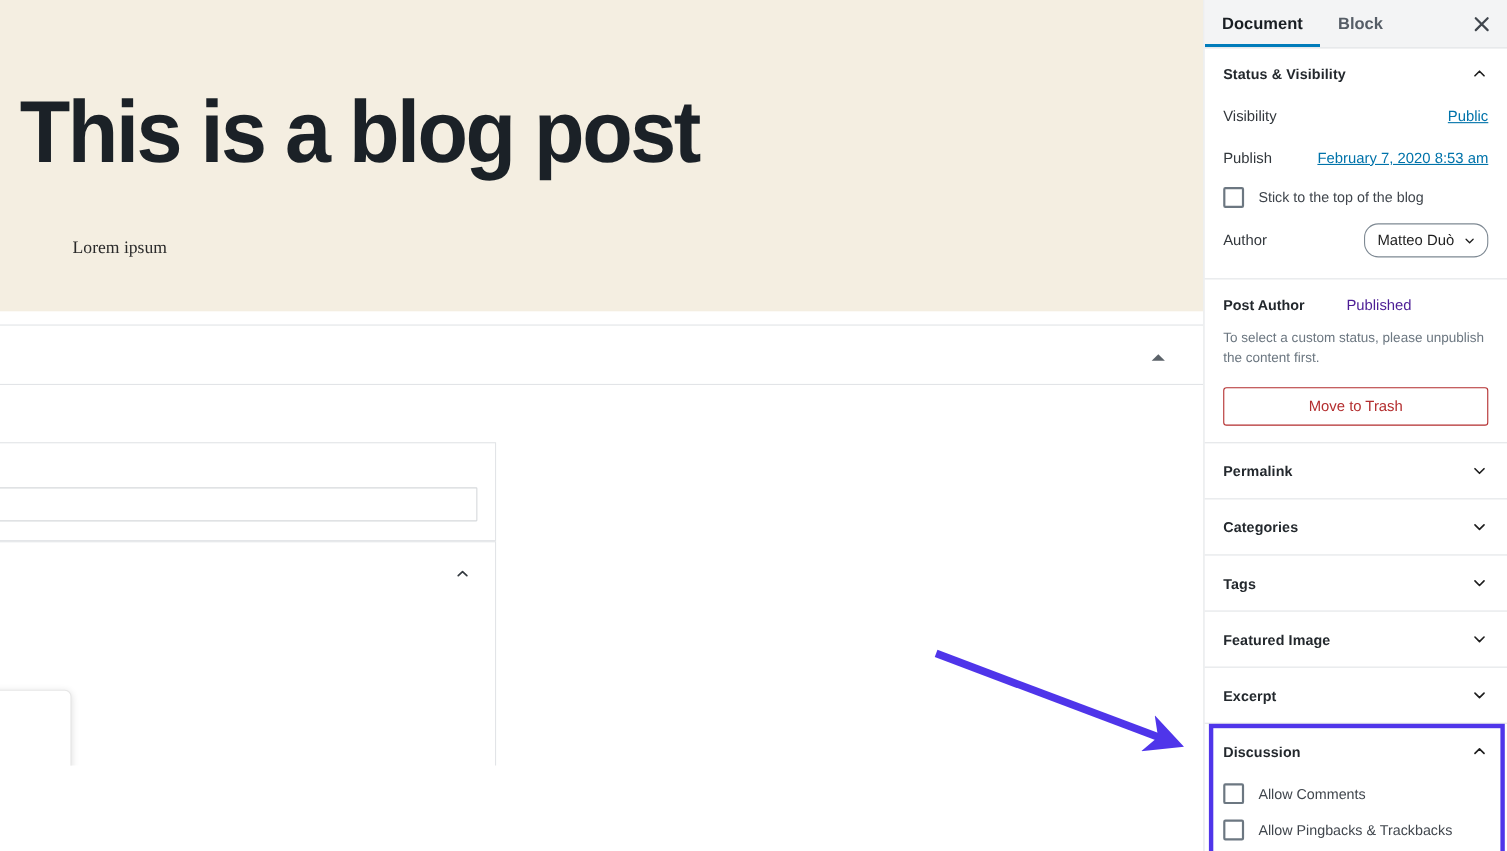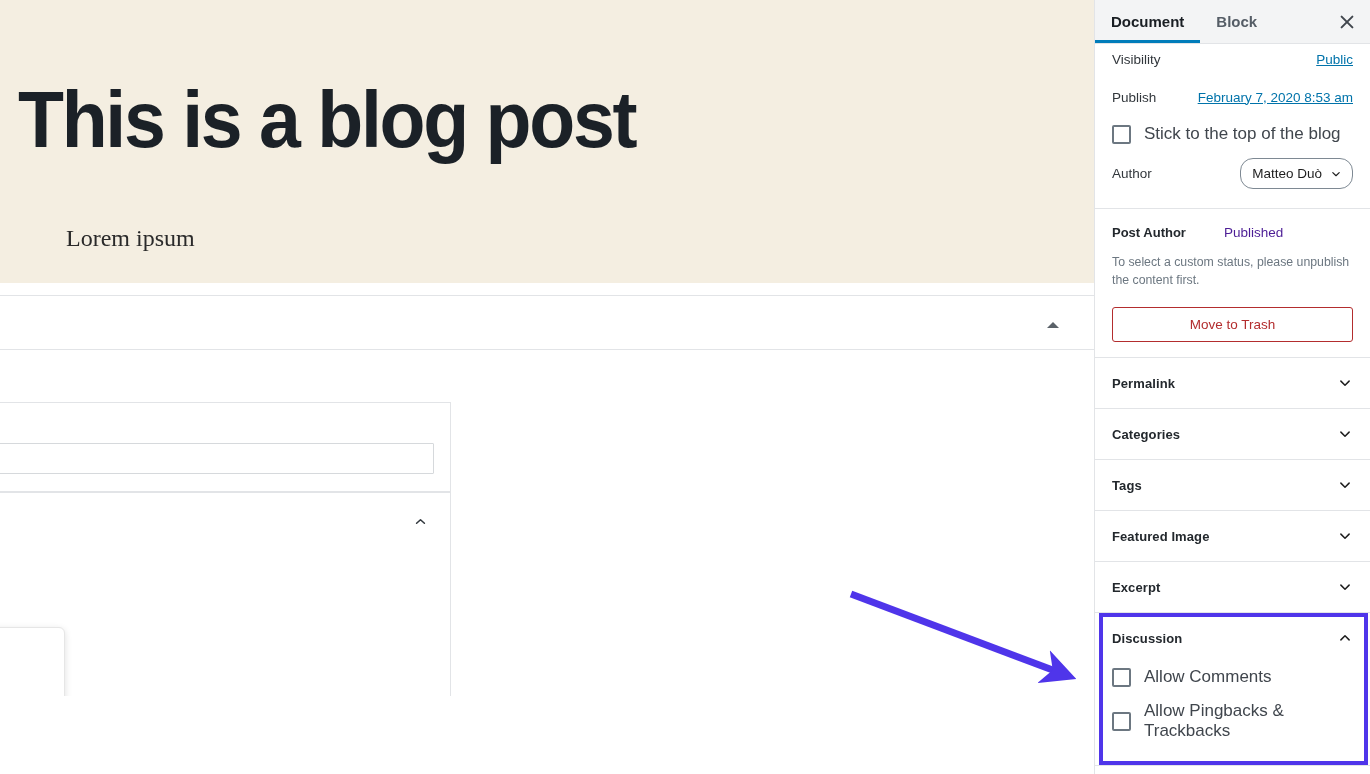--- a/index.html
+++ b/index.html
@@ -48,23 +48,23 @@
     font-weight: bold;
     letter-spacing: -2.4px;
     color: #1b2127;
     transform: scaleX(0.94);
     transform-origin: left top;
     white-space: nowrap;
   }
   .post-body {
     position: absolute;
     left: 66px;
-    top: 224px;
+    top: 212px;
     font-family: "Liberation Serif", serif;
-    font-size: 24px;
+    font-size: 16px;
     line-height: 28px;
     color: #2a2a2a;
     white-space: nowrap;
   }
 
   
   .band-divider {
     position: absolute;
     left: 0;
     width: 1094px;
@@ -222,21 +222,21 @@
     width: 19px; height: 19px;
     border: 2px solid #6c7781;
     border-radius: 2px;
     background: #fff;
     box-sizing: border-box;
     flex: none;
     cursor: pointer;
   }
   .cb-label {
     margin-left: 13px;
-    font-size: 17px;
+    font-size: 13px;
     color: #40464d;
   }
 
   .select-box {
     display: inline-flex;
     align-items: center;
     gap: 7px;
     border: 1px solid #7e8993;
     border-radius: 13px;
     padding: 6px 9px 6px 11px;
@@ -345,20 +345,26 @@
       <button class="tab active">Document</button>
       <button class="tab">Block</button>
       <div class="tab-close">
         <svg width="14" height="14" viewBox="0 0 14 14">
           <path d="M1.6 1.6 L12.4 12.4 M12.4 1.6 L1.6 12.4" stroke="#40464d" stroke-width="2" stroke-linecap="round"></path>
         </svg>
       </div>
     </div>
 
     <div class="panel">
+      <div class="panel-header">
+        <span class="panel-title">Status &amp; Visibility</span>
+        <svg class="chev" viewBox="0 0 24 24" fill="none">
+          <path d="M6.5 14.5L12 9L17.5 14.5" stroke="#1e1e1e" stroke-width="2" stroke-linecap="round" stroke-linejoin="round"></path>
+        </svg>
+      </div>
       <div class="panel-body">
         <div class="row">
           <span class="row-label">Visibility</span>
           <span class="link-blue">Public</span>
         </div>
         <div class="row">
           <span class="row-label">Publish</span>
           <span class="link-blue">February 7, 2020 8:53 am</span>
         </div>
         <div class="cb-row">

